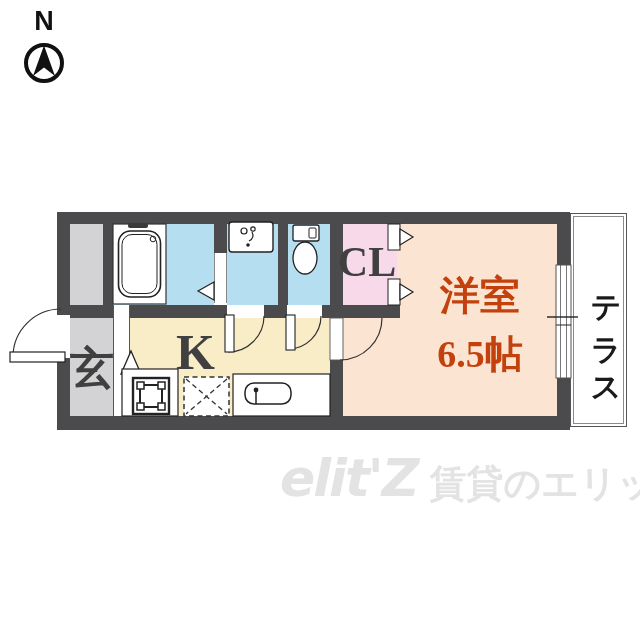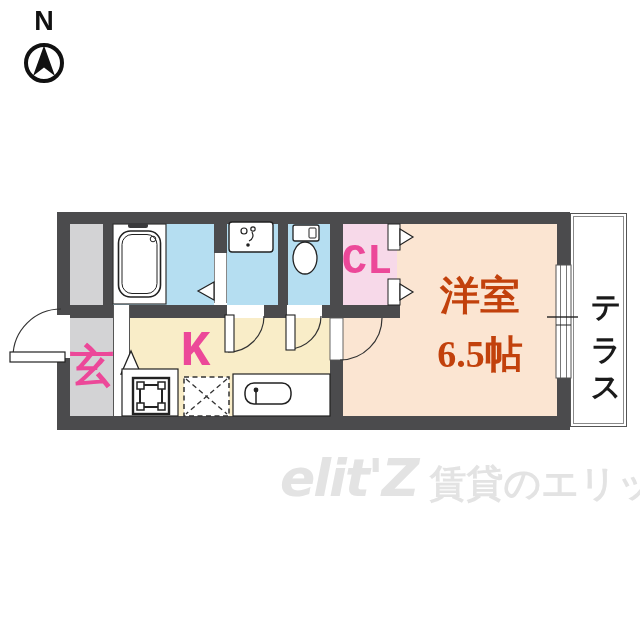--- a/index.html
+++ b/index.html
@@ -6,22 +6,22 @@
   .stage{position:relative;width:640px;height:640px;background:#fff;overflow:hidden;
          font-family:"Liberation Serif", serif;}
   .wall{position:absolute;background:#4b4b4d;}
   .fill{position:absolute;}
   .f-gray{background:#d3d3d5;}
   .f-blue{background:#b5def1;}
   .f-pink{background:#f7d9e9;}
   .f-peach{background:#fbe5d2;}
   .f-cream{background:#f9edc8;}
   .gap{position:absolute;background:#fff;}
-  .lbl{position:absolute;color:#ec4899;text-align:center;line-height:1.05;
-       font-family:Liberation Mono, monospace;font-weight:600;}
+  .lbl{position:absolute;color:#404040;text-align:center;line-height:1.05;
+       font-family:Liberation Serif, serif;font-weight:600;}
   .overlay{position:absolute;left:0;top:0;pointer-events:none;}
   .terrace{position:absolute;left:570px;top:213px;width:57px;height:214px;
            background:#fff;border:1px solid #555;box-sizing:border-box;}
   .terrace-inner{position:absolute;left:2px;top:2px;right:2px;bottom:2px;
                  border:1px solid #8a8a8a;}
   .terrace-label{position:absolute;left:0;top:44px;width:100%;height:160px;
                  writing-mode:vertical-rl;text-orientation:upright;
                  font-size:30px;letter-spacing:7px;font-weight:600;color:#1a1a1a;
                  display:flex;justify-content:center;}
   .compass-n{position:absolute;left:28px;top:6px;width:32px;text-align:center;

